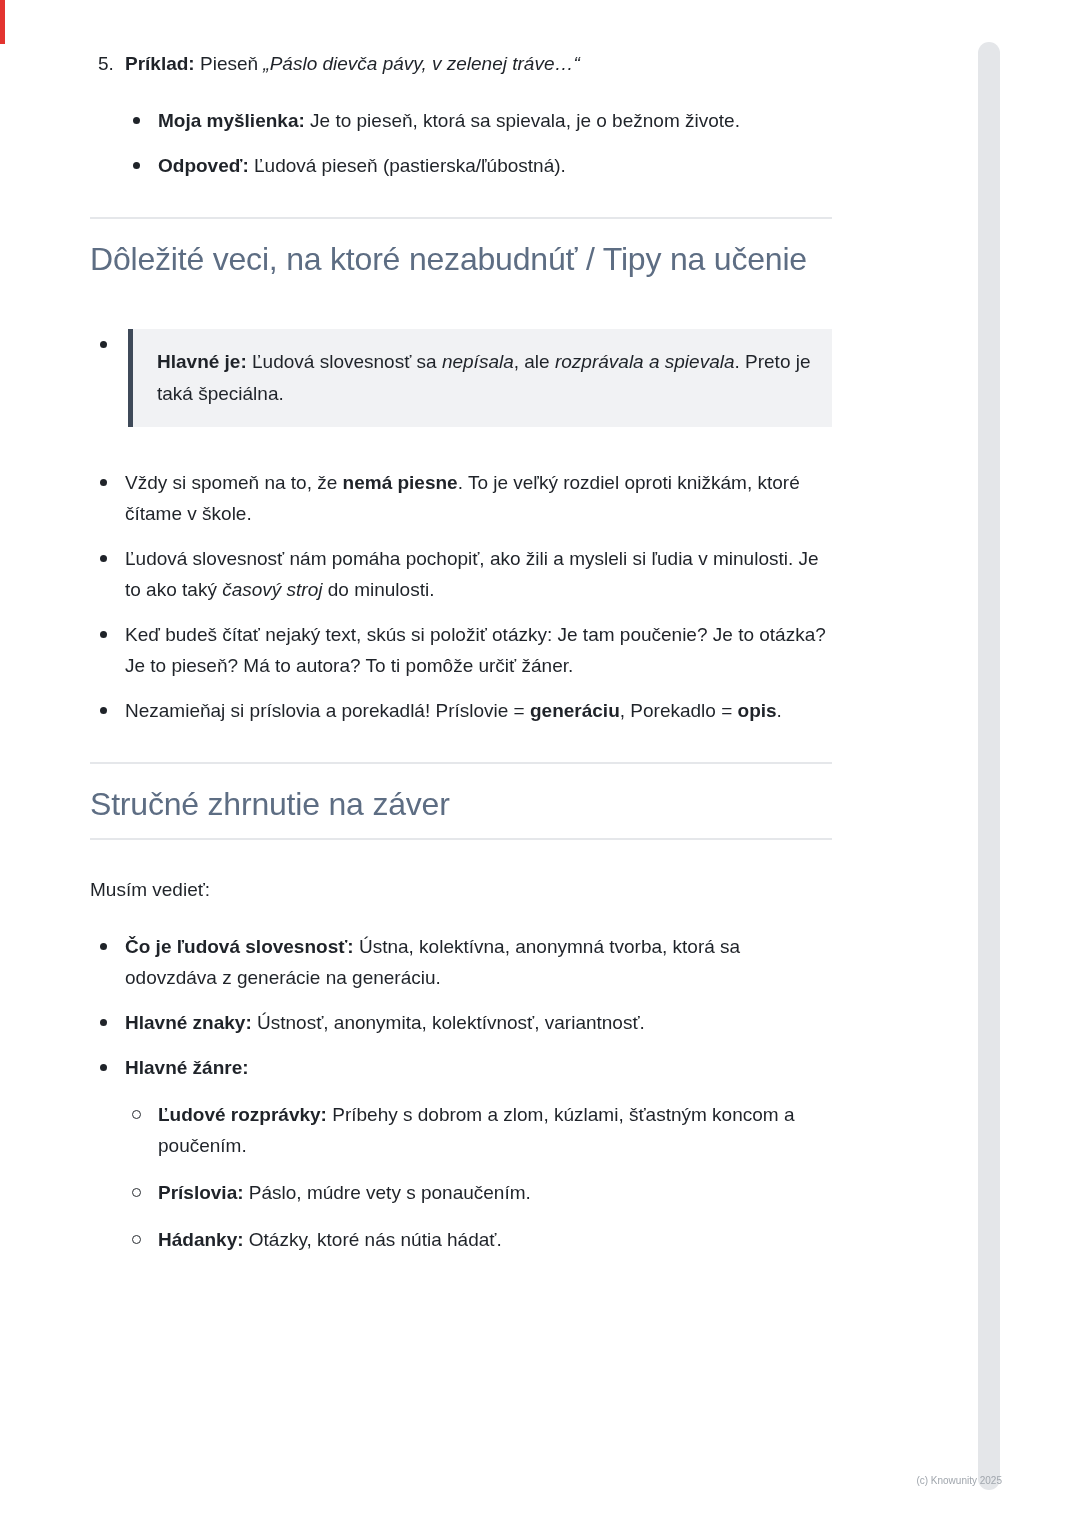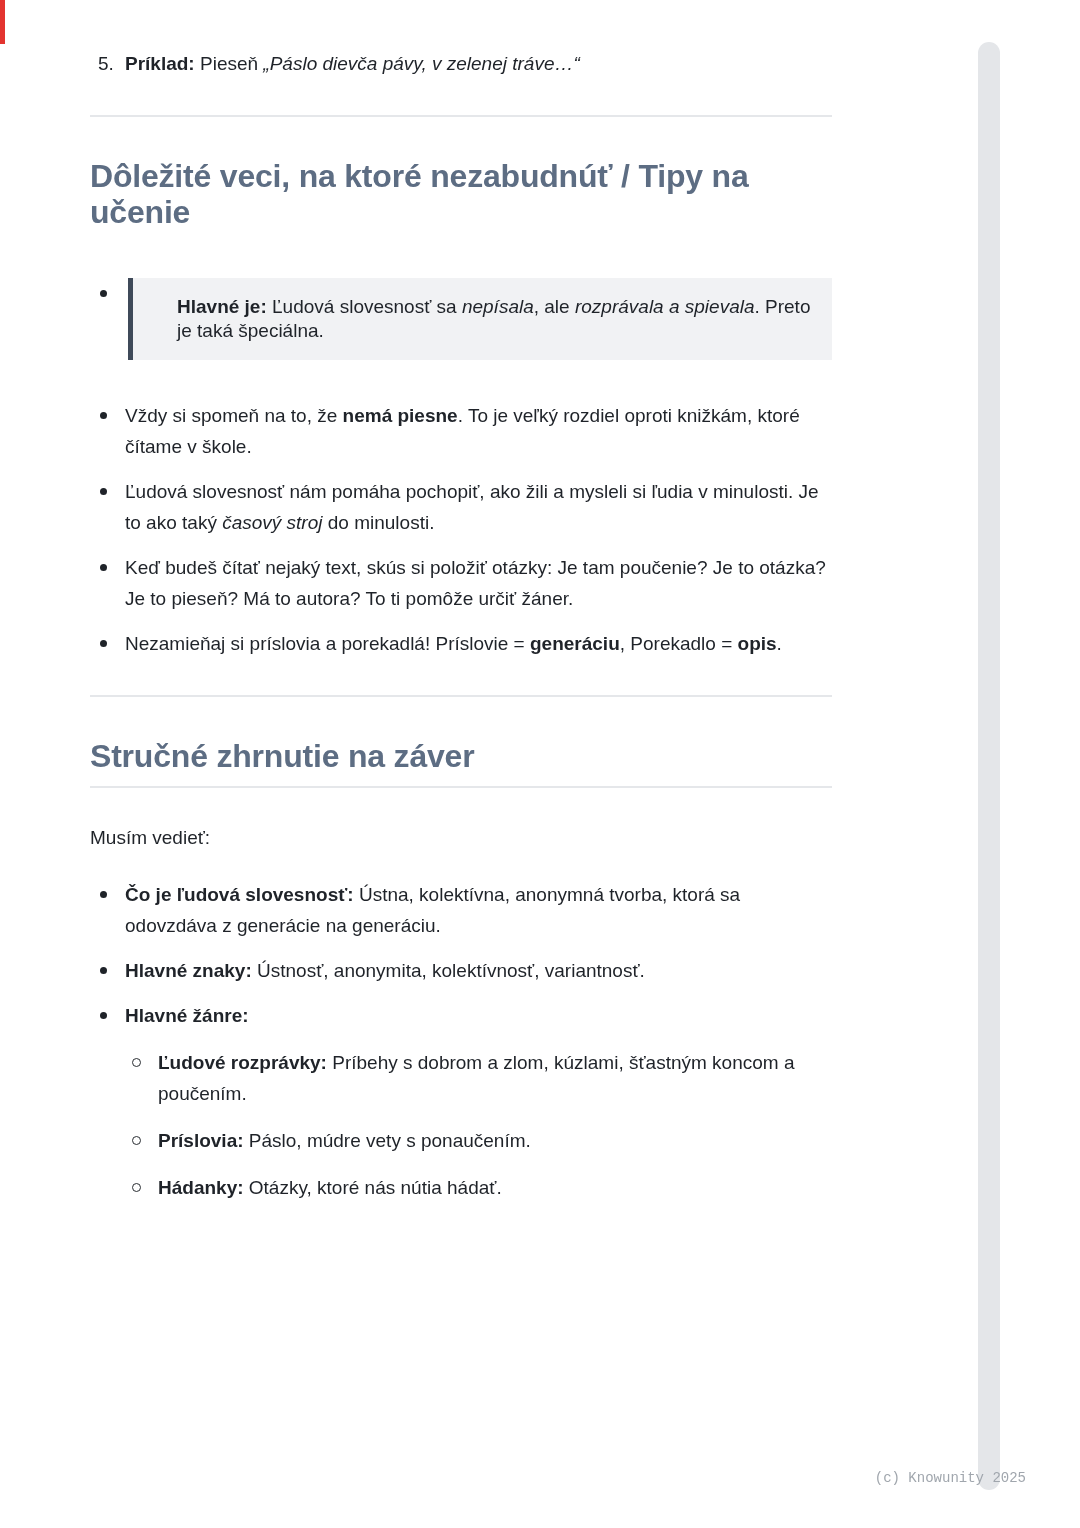--- a/index.html
+++ b/index.html
@@ -40,63 +40,66 @@
     content:""; position:absolute; left:9px; top:11px;
     width:7px; height:7px; border-radius:50%;
     border:1.5px solid #2a2e33; background:transparent;
   }
 
   hr.rule {
     border:none; border-top:2px solid var(--color-rule,#e5e7ea);
     margin-top:36px;
   }
   h1.heading {
-    margin-top:41px;
-    font-size:32px; line-height:36px; font-weight:700;
+    margin-top:18px;
+    font-size:32px; line-height:44px; font-weight:400;
     color:var(--color-heading,#5d6d83);
     letter-spacing:-0.2px;
   }
   hr.heading-rule { margin-top:12px; }
 
   ul.tips-list { margin-top:48px; }
   ul.tips-list > li.callout-item { margin-bottom:40px; padding-left:38px; }
   .callout {
     background:var(--color-callout-bg,#f1f2f4);
     border-left:5px solid var(--color-callout-border,#3f4a59);
-    padding:17px 14px 17px 44px;
-    line-height:24px;
+    padding:17px 14px 17px 24px;
+    line-height:32px;
   }
 
   p.intro { margin-top:34px; }
   ul.summary-list { margin-top:26px; }
 
   .scrollbar {
     position:absolute; top:42px; right:80px;
     width:22px; height:1448px; border-radius:11px;
     background:var(--color-scrollbar,#e4e6e9);
   }
   .watermark {
-    position:absolute; right:54px; bottom:42px;
-    font-size:14px; color:var(--color-watermark,#a0a6ad);
+    position:absolute; right:78px; bottom:42px;
+    font-size:10px; color:var(--color-watermark,#a0a6ad);
     z-index:2;
-    font-family:Liberation Mono, monospace;
   }
 </style>
 </head>
 <body>
 
 <div class="red-mark"></div>
 
 <div class="content">
 
   <div class="numbered-item">
     <span class="num-marker">5.</span>
     <span><span class="b">Príklad:</span><span> Pieseň </span><span class="i">„Páslo dievča pávy, v zelenej tráve…“</span></span>
   </div>
 
+  <ul class="bullet-list indent-1">
+      <li><span><span class="b">Moja myšlienka:</span><span> Je to pieseň, ktorá sa spievala, je o bežnom živote.</span></span></li>
+      <li><span><span class="b">Odpoveď:</span><span> Ľudová pieseň (pastierska/ľúbostná).</span></span></li>
+    </ul>
 
   <hr class="rule">
 
   <h1 class="heading">Dôležité veci, na ktoré nezabudnúť / Tipy na učenie</h1>
 
   <ul class="bullet-list tips-list">
     <li class="callout-item">
       <div class="callout">
         <span><span class="b">Hlavné je:</span><span> Ľudová slovesnosť sa </span><span class="i">nepísala</span><span>, ale </span><span class="i">rozprávala a spievala</span><span>. Preto je taká špeciálna.</span></span>
       </div>

